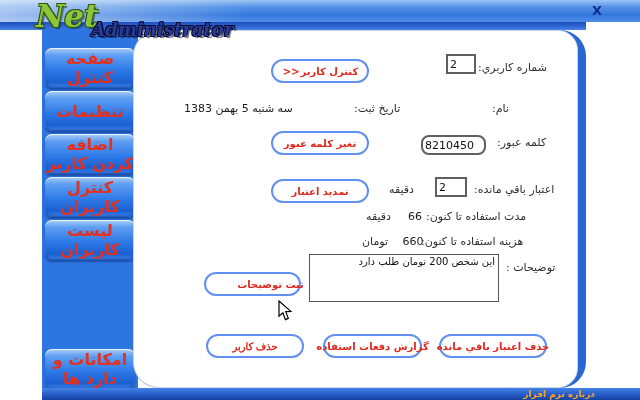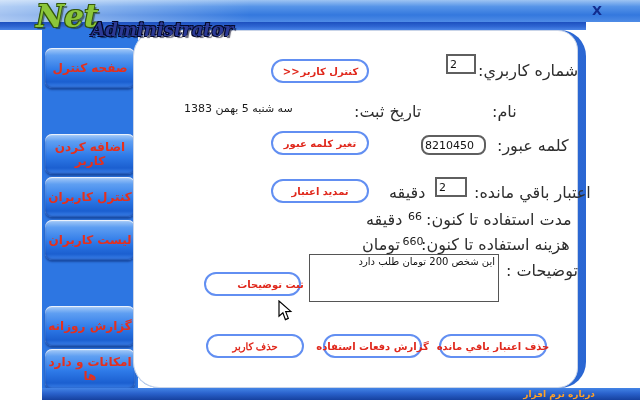--- a/index.html
+++ b/index.html
@@ -22,30 +22,30 @@
     text-shadow:-1px -1px 0 #33570c, 1px -1px 0 #33570c, -1px 1px 0 #33570c, 2px 2px 1px rgba(20,40,0,.55); }
   .logo-admin{ font-family:"DejaVu Serif",serif; font-style:italic; font-weight:bold; font-size:18px; color:#2b3a96;
     position:relative; top:9px; left:-7px;
     text-shadow:-1px -1px 0 #05082a, 1px -1px 0 #05082a, -1px 1px 0 #05082a, 2px 2px 1px rgba(0,0,30,.6); }
 
   
   .side-col{ position:absolute; left:42px; top:28px; width:96px; height:362px; background:#2d76e2; }
   .side-btn{ position:absolute; left:45px; width:90px; height:40px; border-radius:7px;
     background:linear-gradient(180deg,#aacdf8 0%,#5f9ff2 18%,#2e7ae8 55%,#1b5fd0 85%,#3f85ec 100%);
     box-shadow:0 2px 2px rgba(0,25,90,.45), inset 0 1px 1px rgba(255,255,255,.85), inset 0 -1px 2px rgba(0,30,110,.5);
-    color:#e5301d; font-size:12px; font-weight:bold; direction:rtl;
+    color:#e5301d; font-size:16px; font-weight:bold; direction:rtl;
     display:flex; align-items:center; justify-content:center; text-align:center; cursor:pointer; z-index:2; }
 
   
   .panel-edge{ position:absolute; left:133px; top:30px; width:453px; height:358px; border-radius:26px;
     background:linear-gradient(90deg,#6aa2f0 0%,#3a7ce2 60%,#2a66d2 100%); z-index:3; }
   .main-panel{ position:absolute; left:133px; top:30px; width:445px; height:358px;
     border-radius:26px 20px 20px 26px; background:#ffffff; border:1px solid #c9d4e8; z-index:4; }
 
-  .lbl{ position:absolute; direction:rtl; white-space:nowrap; color:#2e2e2e; font-size:16px; }
+  .lbl{ position:absolute; direction:rtl; white-space:nowrap; color:#2e2e2e; font-size:11px; }
   .val{ position:absolute; color:#1a1a1a; font-size:11px; white-space:nowrap; }
   .box{ position:absolute; border:2px solid #5f5f5f; background:#fff; font-family:"DejaVu Sans",sans-serif;
     font-size:11px; color:#111; padding:0 2px; outline:none; }
   .pill{ position:absolute; height:24px; background:#fff; border:2px solid #628ff2; border-radius:13px;
     color:#e0281c; font-size:10px; font-weight:bold; direction:rtl;
     display:flex; align-items:center; justify-content:center; white-space:nowrap; cursor:pointer; }
   .pill .chev{ direction:ltr; unicode-bidi:isolate; margin:0 1px; }
   .notes-area{ position:absolute; left:175px; top:223px; width:190px; height:48px; border:1px solid #555;
     resize:none; overflow:hidden; direction:rtl; text-align:right; font-family:"DejaVu Sans",sans-serif;
     font-size:10px; color:#111; padding:1px 3px; outline:none; background:#fff; }
@@ -66,24 +66,24 @@
   <div class="titlebar"></div>
   <div class="title-stripe"></div>
   <div class="close-x">X</div>
 
   <div class="logo">
     <span class="logo-net">Net</span><span class="logo-admin">Administrator</span>
   </div>
 
   <div class="side-col"></div>
   <div class="side-btn" style="top:48px">صفحه كنترل</div>
+  <div class="side-btn" style="top:91px">تنظيمات</div>
   <div class="side-btn" style="top:134px">اضافه كردن كاربر</div>
   <div class="side-btn" style="top:177px">كنترل كاربران</div>
   <div class="side-btn" style="top:220px">ليست كاربران</div>
-  <div class="side-btn" style="top:306px">گزارش روزانه</div>
   <div class="side-btn" style="top:349px">امكانات و دارد ها</div>
 
   <div class="panel-edge"></div>
   <div class="main-panel">
 
     <div class="lbl" style="left:344px; top:30px;">شماره كاربري:</div>
     <input class="box" style="left: 312px; top: 23px; width: 30px; height: 20px;" value="2">
     <div class="pill" style="left:137px; top:28px; width:98px;">
       <span>كنترل كاربر</span>
         <span class="chev">&gt;&gt;</span>

